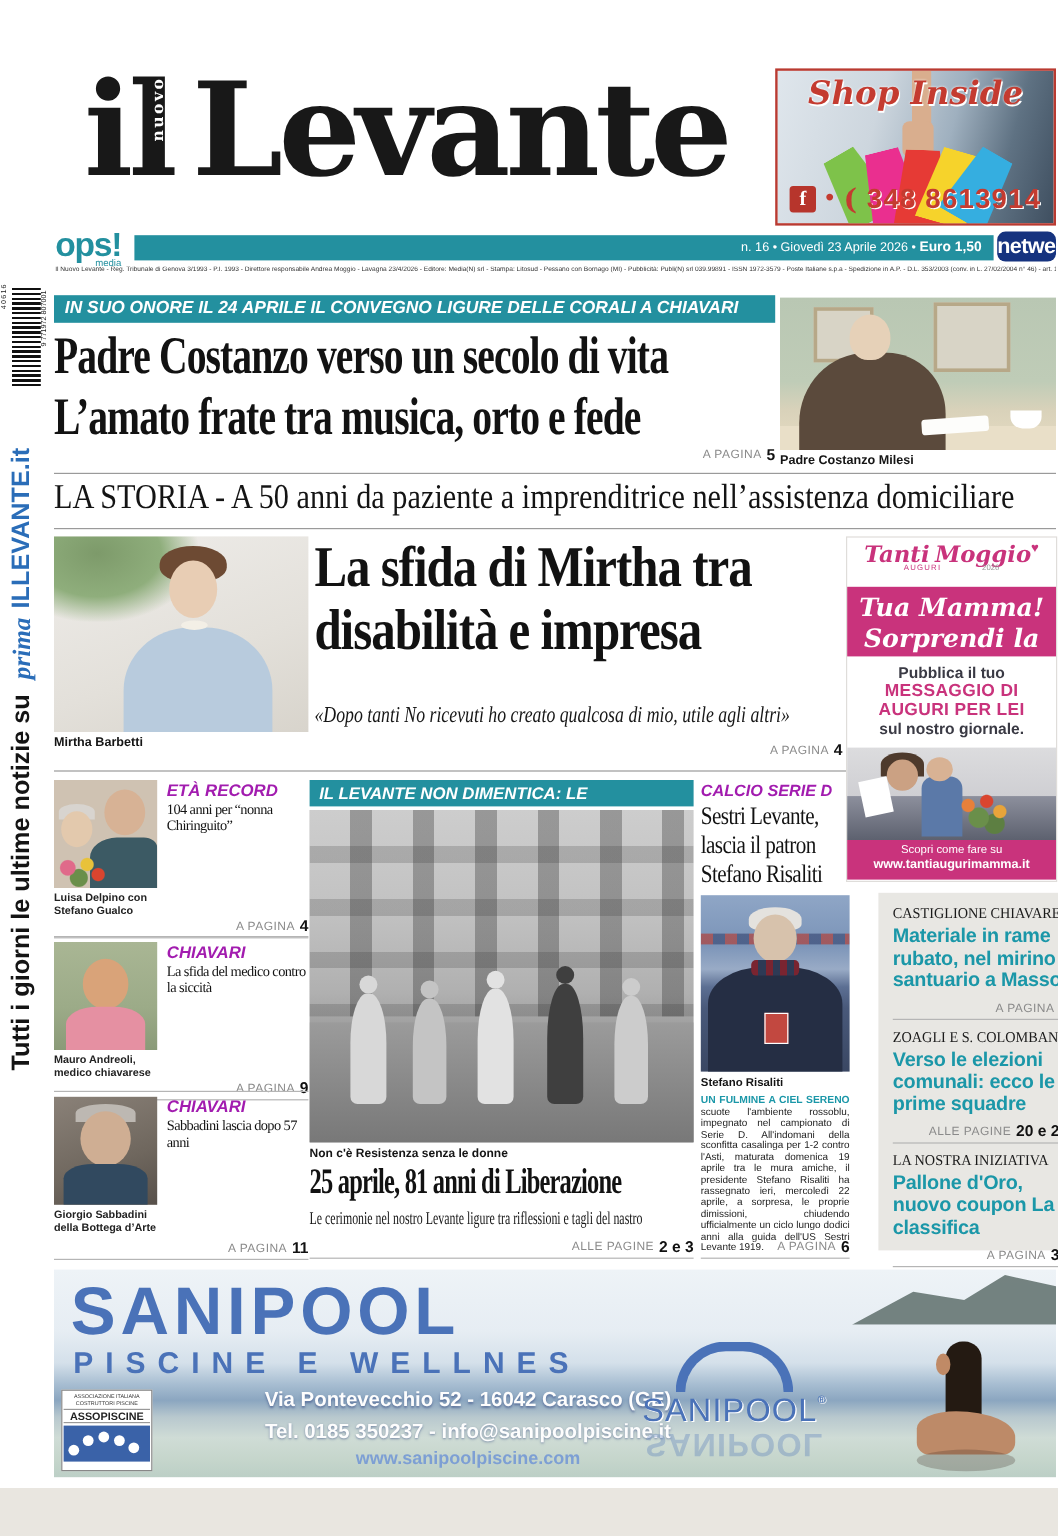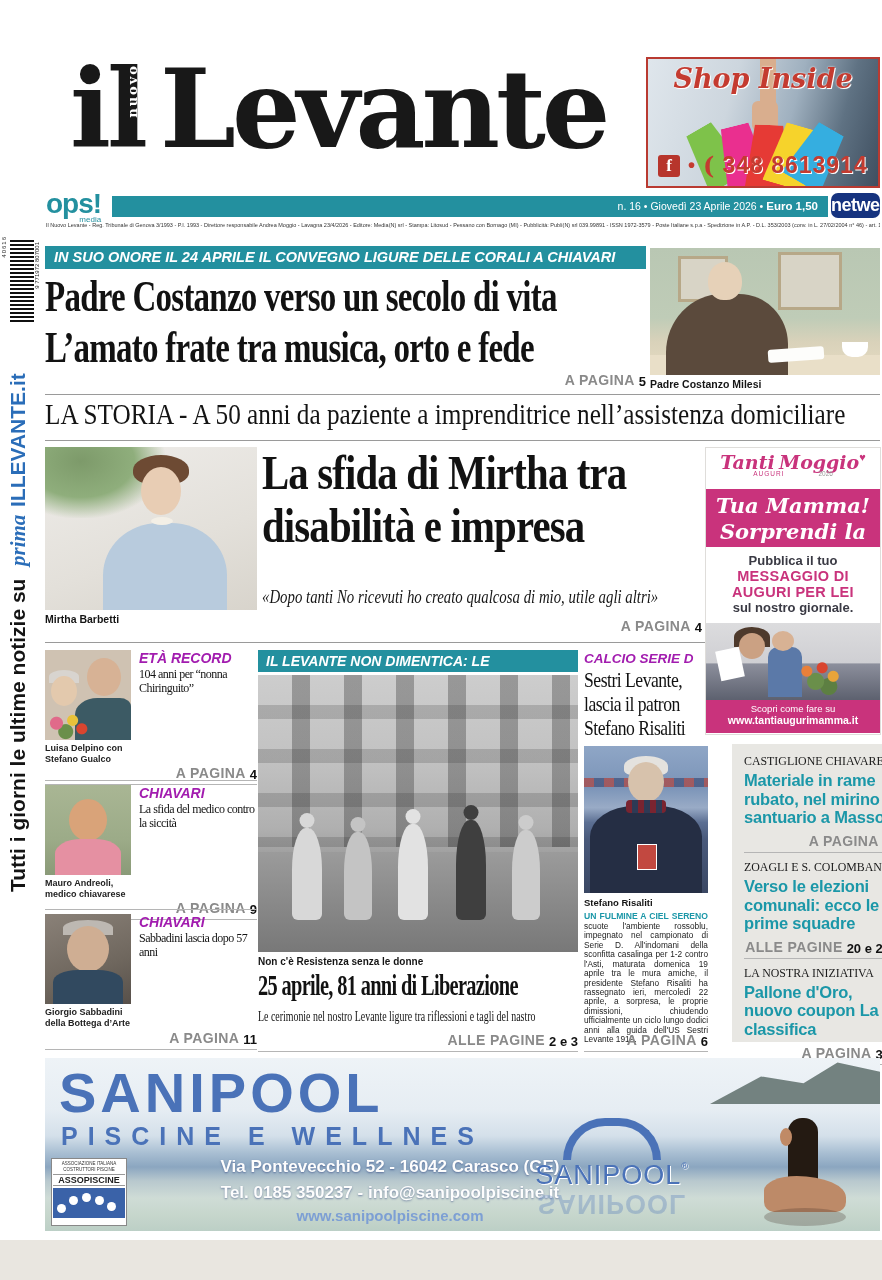--- a/index.html
+++ b/index.html
@@ -57,21 +57,21 @@
   .issue-bar b{font-size:11.5px;}
   .netweek{position:absolute;left:831px;top:193px;width:49px;height:25px;background:#16337f;color:#fff;
     border-radius:7px;display:grid;place-items:center;font-size:18px;font-weight:bold;letter-spacing:-.5px;}
   .fineprint{position:absolute;left:46px;top:222px;width:834px;display:flex;justify-content:space-between;
     gap:10px;font-size:5.5px;color:#333;white-space:nowrap;overflow:hidden;}
 
   
   .kicker{color:#a21caf;font-weight:bold;font-style:italic;}
   .serifhead{font-family:"Liberation Serif",serif;color:#121212;}
   .pageref{display:flex;align-items:flex-end;justify-content:flex-end;gap:4px;}
-  .pr-label{font-size:14px;font-weight:bold;color:#8a8a8a;letter-spacing:.4px;}
+  .pr-label{font-size:10px;font-weight:normal;color:#8a8a8a;letter-spacing:.4px;}
   .pr-num{font-size:13px;font-weight:bold;color:#111;line-height:1;}
   .rule{position:absolute;background:#9a9a9a;height:1px;}
 
   
   .lead-kicker{position:absolute;left:45px;top:246px;width:601px;height:23px;background:#23909f;
     color:#fff;font-weight:bold;font-style:italic;font-size:14.5px;line-height:23px;padding-left:9px;
     box-sizing:border-box;}
   .lead-head{position:absolute;left:45px;top:272px;font-weight:bold;font-size:44px;line-height:1.15;
     letter-spacing:-1px;transform:scaleX(.75);transform-origin:left top;white-space:nowrap;}
   .lead-pr{position:absolute;left:45px;top:372px;width:601px;}

